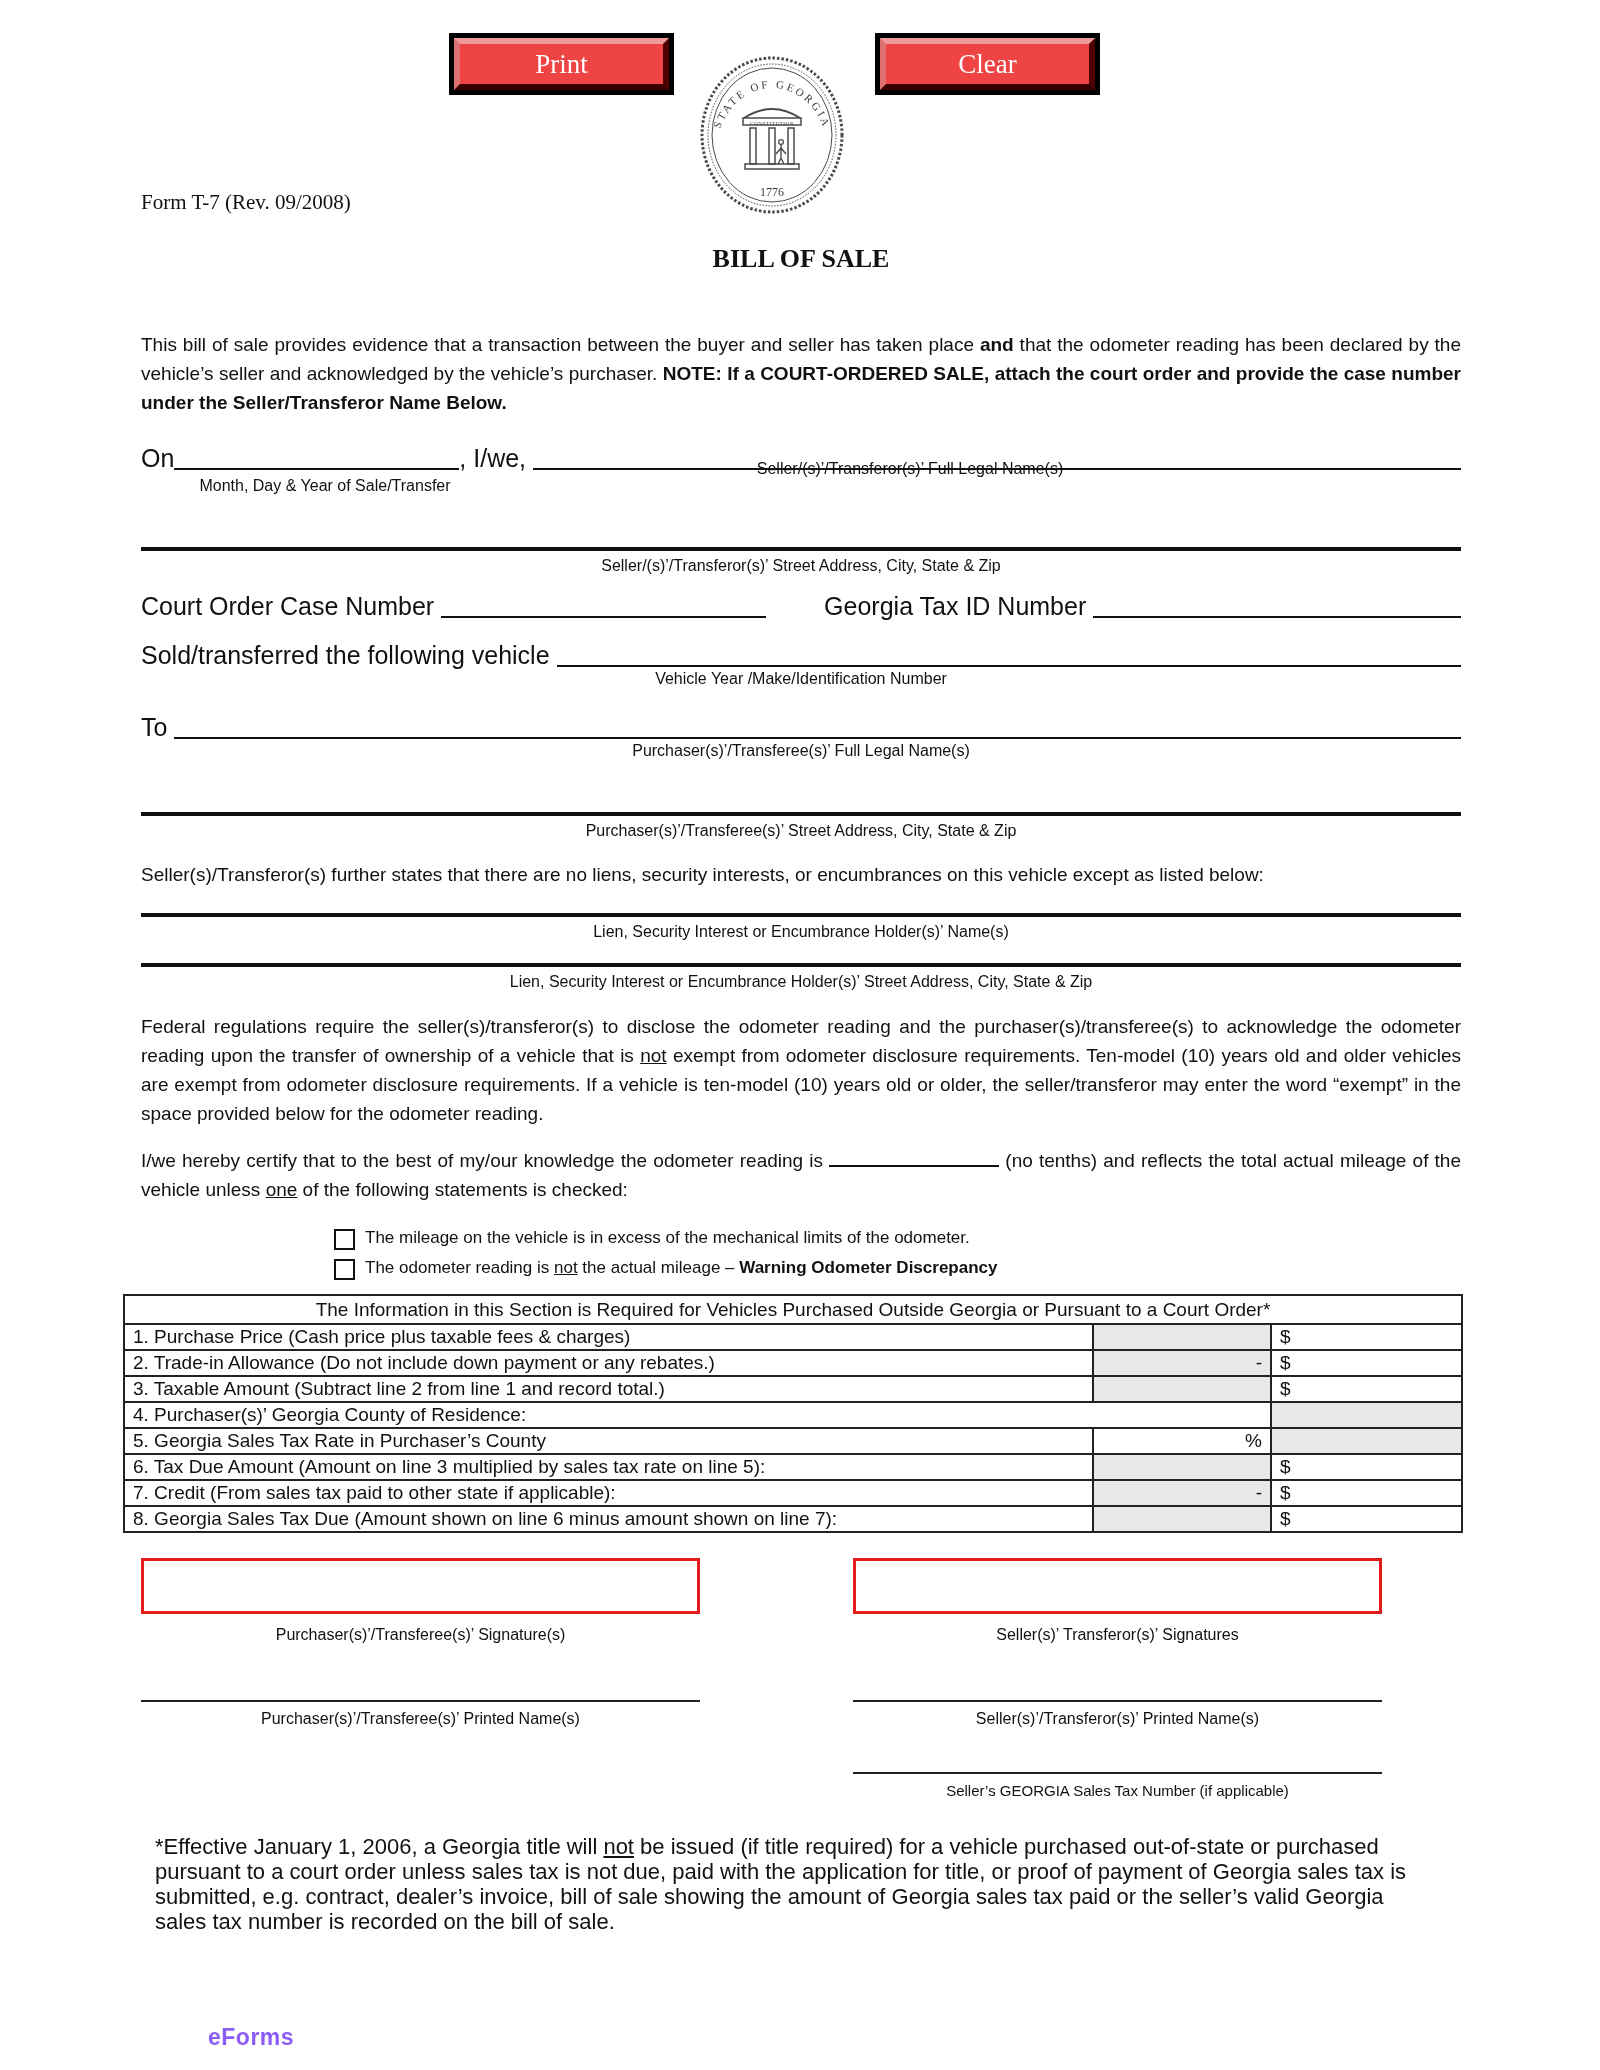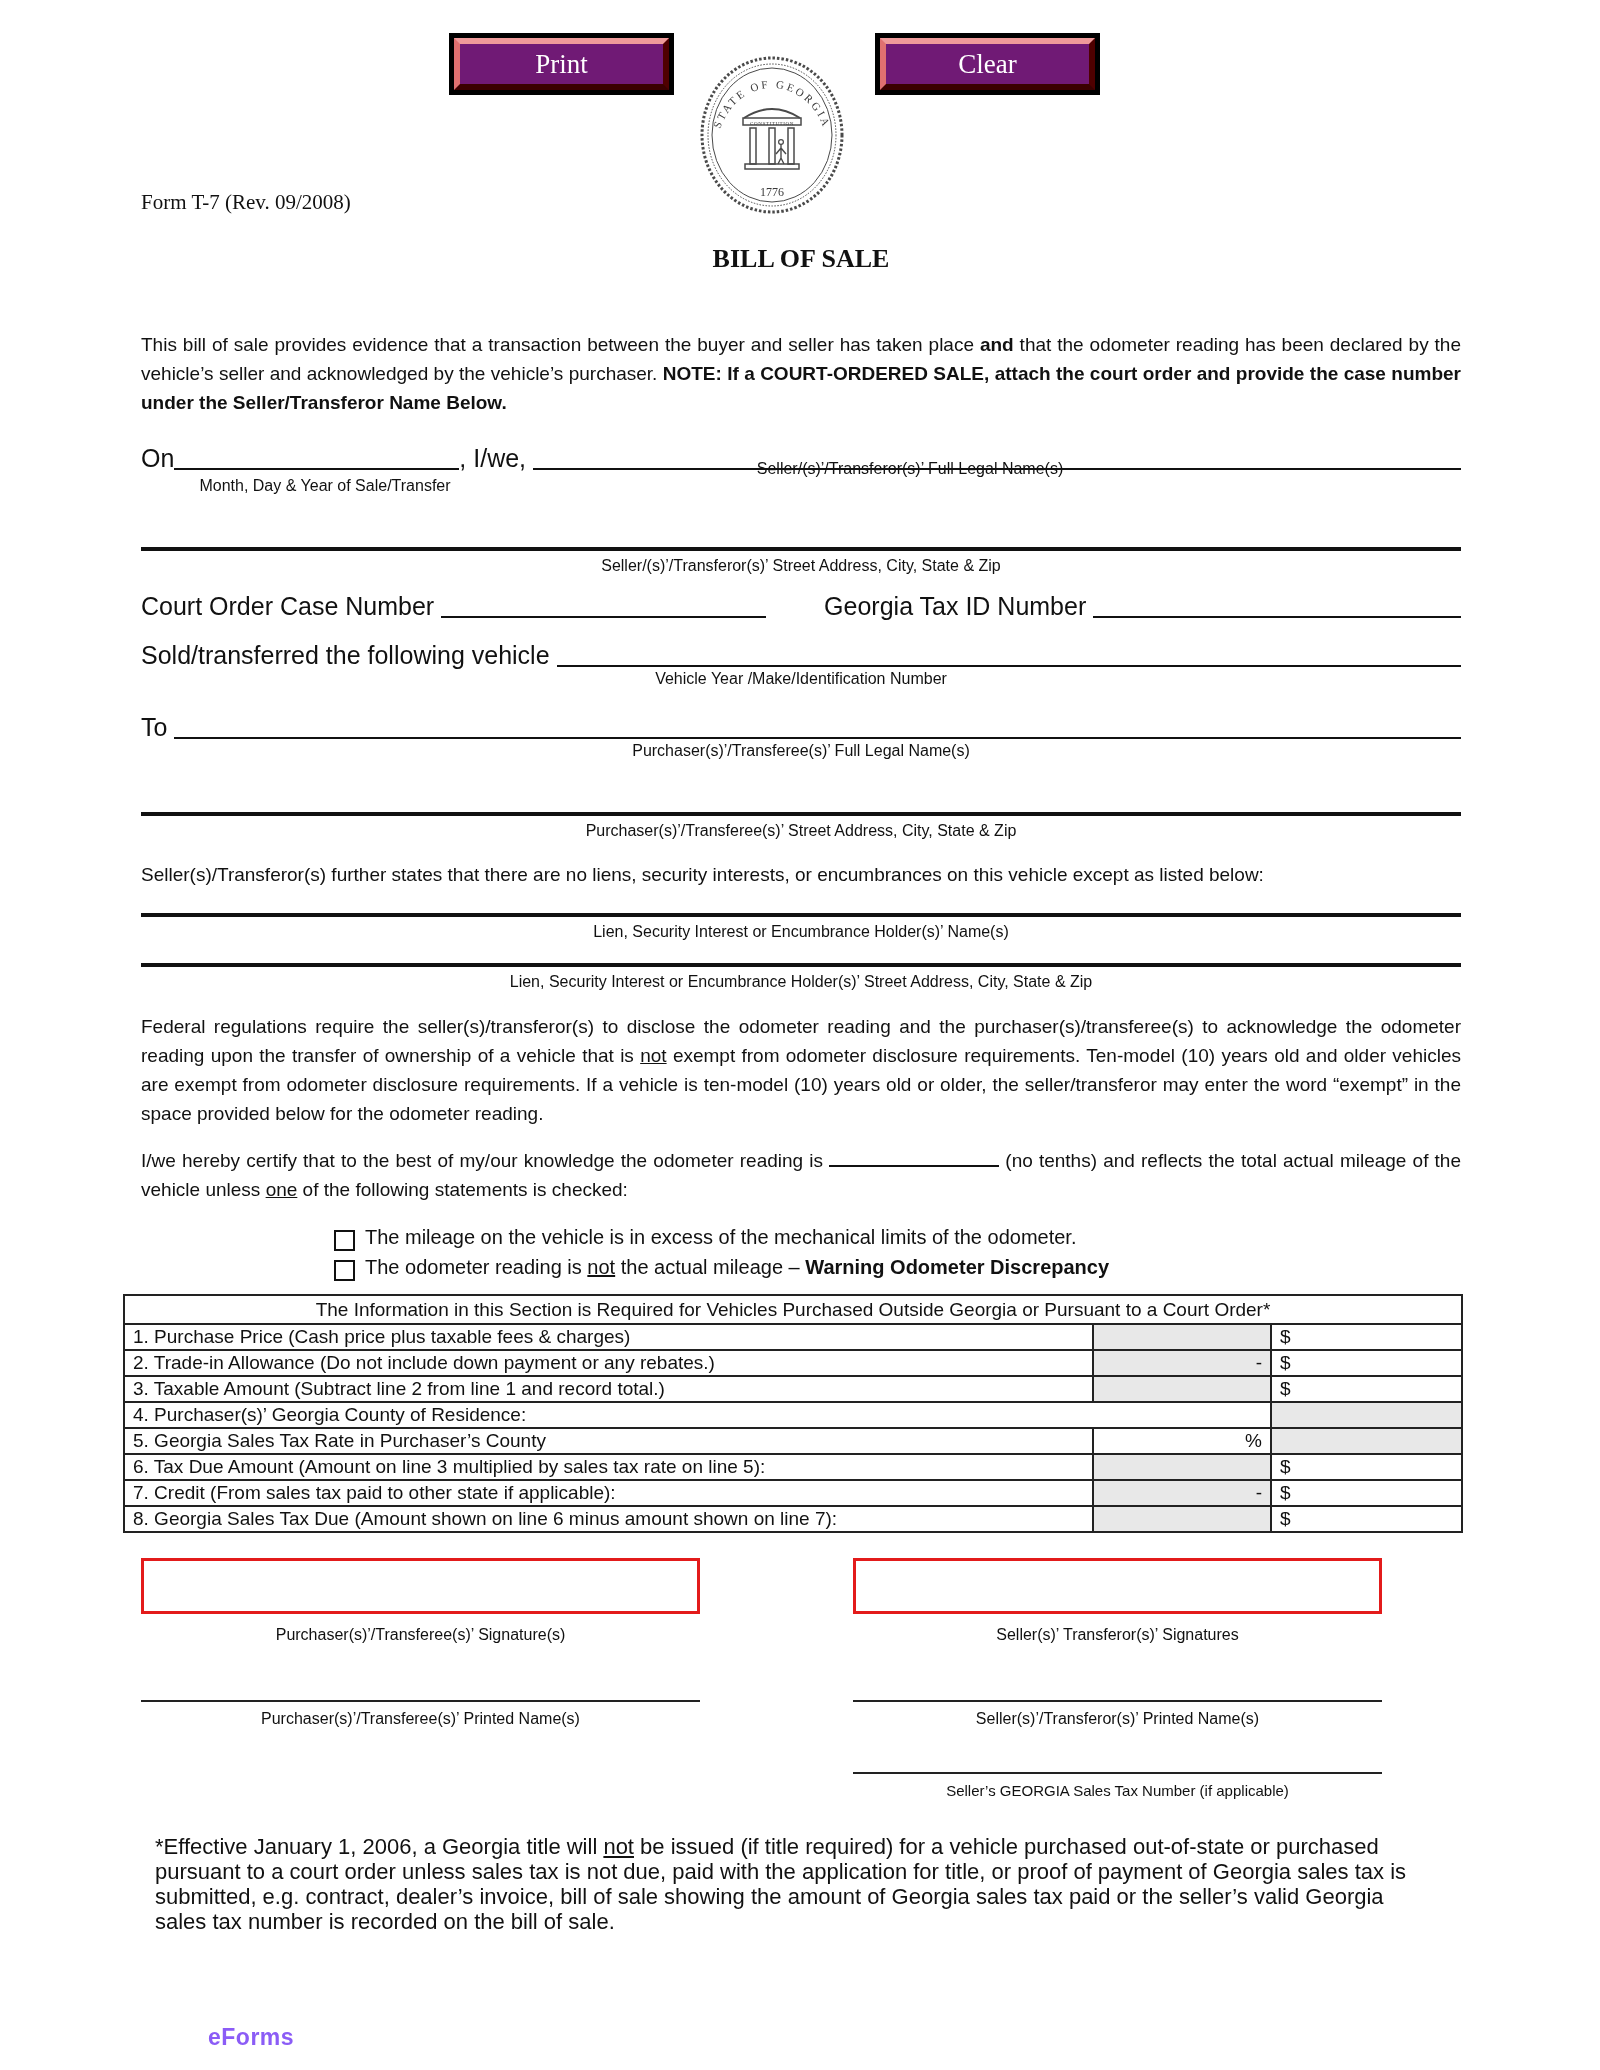--- a/index.html
+++ b/index.html
@@ -7,21 +7,21 @@
     position:relative;width:1600px;height:2070px;background:#ffffff;
     margin:0 auto;font-family:"Liberation Sans",sans-serif;color:#111;
     overflow:hidden;
   }
   
   .form-btn{
     position:absolute;top:33px;width:225px;height:62px;background:#000;
     padding:5px;box-sizing:border-box;cursor:pointer;
   }
   .form-btn .bevel{
-    width:100%;height:100%;background:#701a75;box-sizing:border-box;
+    width:100%;height:100%;background:#ef4444;box-sizing:border-box;
     border-top:6px solid #ef9a9a;border-left:6px solid #e07070;
     border-right:6px solid #4f0000;border-bottom:6px solid #3a0000;
     display:flex;align-items:center;justify-content:center;
   }
   .form-btn .lbl{
     font-family:"Liberation Serif",serif;font-size:27px;color:#fff;line-height:1;
   }
   #btn-print{left:449px;}
   #btn-clear{left:875px;}
   
@@ -37,21 +37,21 @@
   u{text-decoration:underline;}
   
   .fillrow{display:flex;align-items:flex-end;font-size:25px;line-height:24px;}
   .fillrow .txt{white-space:pre;padding-bottom:0;}
   .fill{border-bottom:2px solid #111;height:24px;display:inline-block;}
   .grow{flex:1 1 auto;}
   .fill-inline{display:inline-block;border-bottom:2px solid #111;height:14px;}
   .thickline{height:4px;background:#111;}
   .thinline{height:2px;background:#222;}
   
-  .cbrow{display:flex;align-items:flex-end;font-size:20px;line-height:27px;margin-bottom:3px;}
+  .cbrow{display:flex;align-items:center;font-size:17px;line-height:27px;margin-bottom:3px;}
   .cbox{width:17px;height:17px;border:2px solid #111;margin:4px 10px 0 0;flex:0 0 auto;background:#fff;}
   
   table.taxtbl{position:absolute;left:123px;top:1294px;width:1338px;border-collapse:collapse;table-layout:fixed;}
   table.taxtbl td{border:2px solid #222;font-size:19px;padding:0 8px;height:24px;line-height:22px;overflow:hidden;white-space:nowrap;}
   table.taxtbl td.hdr{font-weight:normal;text-align:center;height:27px;}
   table.taxtbl td.gray{background:#e8e8e8;}
   table.taxtbl td.mid{text-align:right;}
   table.taxtbl td.dollar{text-align:left;}
   
   .sigbox{position:absolute;top:1558px;height:56px;border:3px solid #e31b1b;box-sizing:border-box;background:#fff;}

